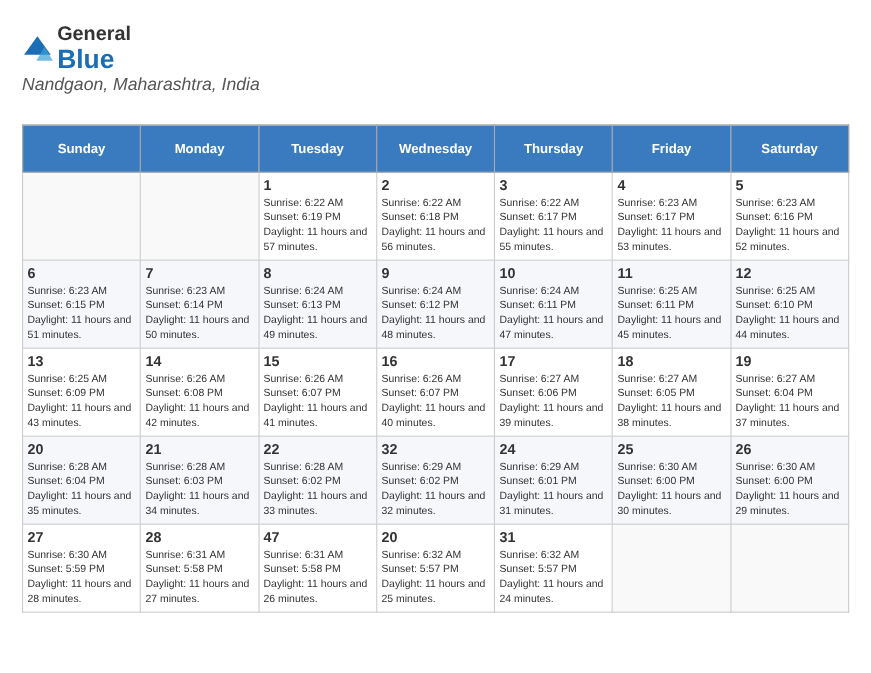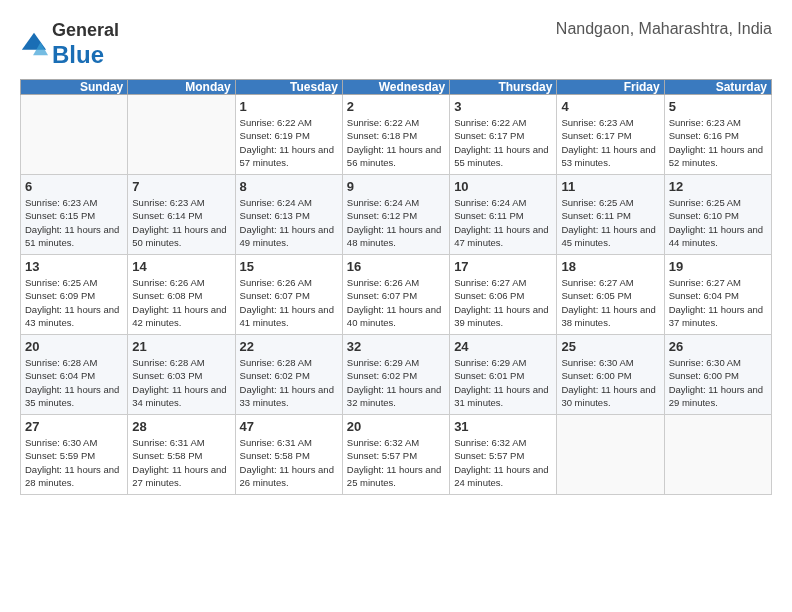--- a/index.html
+++ b/index.html
@@ -7,21 +7,22 @@
       font-family: Arial, sans-serif;
       background: #fff;
       width: 792px;
       min-height: 612px;
       padding: 20px;
     }
     .header {
       display: flex;
       justify-content: space-between;
       align-items: flex-start;
-      margin-bottom: 10px;
+      margin-bottom: 26px;
+      flex-direction: column;
     }
     .logo {
       display: flex;
       align-items: center;
       gap: 4px;
     }
     .logo-text-general {
       font-size: 18px;
       font-weight: bold;
       color: #333;
@@ -39,33 +40,34 @@
       text-align: right;
     }
     .month-title {
       font-size: 36px;
       font-weight: normal;
       color: #333;
     }
     .location-title {
       font-size: 16px;
       color: #555;
+      font-style: italic;
     }
     table {
       width: 100%;
       border-collapse: collapse;
       table-layout: fixed;
     }
     thead tr th {
       background-color: #3a7abf;
       color: #fff;
-      padding: 0 4px;
+      padding: 14px 4px;
       font-size: 12px;
       font-weight: bold;
-      text-align: right;
+      text-align: center;
       border: 1px solid #aaa;
     }
     tbody tr td {
       vertical-align: top;
       padding: 4px;
       border: 1px solid #ccc;
       font-size: 10px;
       color: #333;
       height: 80px;
       background: #fff;

